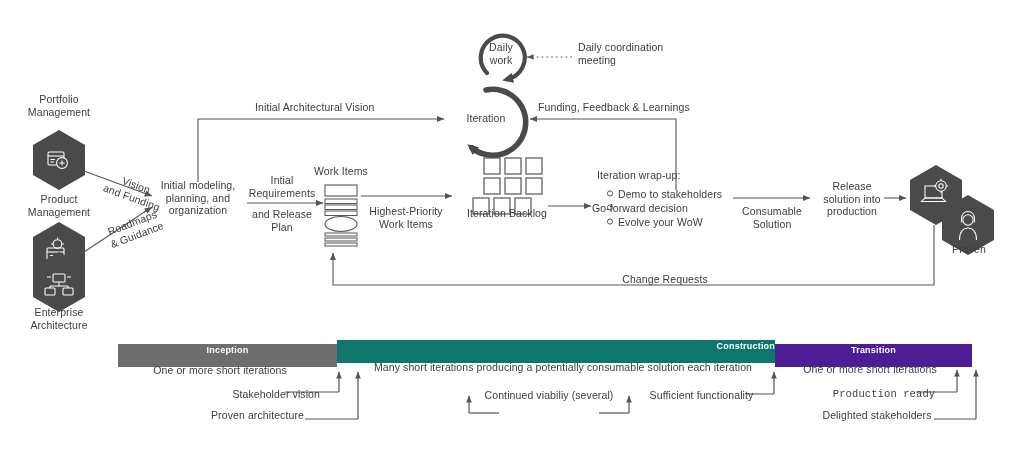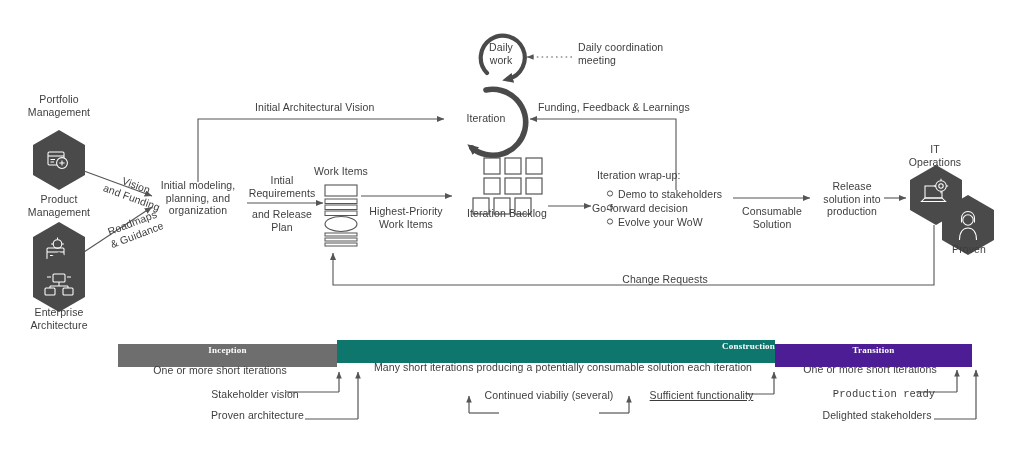--- a/index.html
+++ b/index.html
@@ -7,21 +7,21 @@
     width:1024px;height:465px;position:relative;overflow:hidden;
     font-family:"Liberation Sans","DejaVu Sans",sans-serif;
     color:#3a3a3a;
   }
   #stage{position:absolute;left:0;top:0;width:1024px;height:465px;}
   svg.layer{position:absolute;left:0;top:0;width:1024px;height:465px;overflow:visible;}
   .lbl{position:absolute;font-size:10.5px;line-height:12.5px;color:#3d3d3d;
        text-align:center;white-space:pre-line;letter-spacing:.1px;}
   .lbl.left{text-align:left;}
   .phase{position:absolute;height:23px;color:#fff;font-size:9px;font-weight:bold;
-         text-align:center;line-height:13px;letter-spacing:.2px;font-family:Liberation Serif, serif;}
+         text-align:center;line-height:13px;letter-spacing:.2px;}
   .rot{transform-origin:left top;}
 </style>
 </head>
 <body>
 
 <div id="stage">
 
   <svg class="layer" viewBox="0 0 1024 465">
     <defs>
       <marker id="ah" markerWidth="9" markerHeight="9" refX="7.4" refY="3.2" orient="auto" markerUnits="userSpaceOnUse">
@@ -201,35 +201,33 @@
   <div class="lbl left" style="left:618px;top:188px;width:160px;">Demo to stakeholders</div>
   <div class="lbl left" style="left:592px;top:202px;width:160px;">Go-forward decision</div>
   <div class="lbl left" style="left:618px;top:216px;width:160px;">Evolve your WoW</div>
 
   <div class="lbl" style="left:729px;top:205px;width:86px;text-align:center;">Consumable
 Solution</div>
   <div class="lbl" style="left:812px;top:180px;width:80px;">Release
 solution into
 production</div>
 
-  <div class="lbl" style="left:895px;top:143px;width:80px;">IT
-Operations</div>
   <div class="lbl" style="left:938px;top:243px;width:62px;">Proven</div>
 
   <div class="lbl" style="left:600px;top:273px;width:130px;">Change Requests</div>
 
   <div class="phase" style="left:118px;top:344px;width:219px;background:#6e6e6e;">Inception</div>
   <div class="phase" style="left:337px;top:340px;width:438px;background:#0f766e;text-align:right;">Construction</div>
   <div class="phase" style="left:775px;top:344px;width:197px;background:#4c1d95;">Transition</div>
 
   <div class="lbl" style="left:130px;top:364px;width:180px;">One or more short iterations</div>
-  <div class="lbl" style="left:190px;top:388px;width:130px;">Stakeholder vision</div>
+  <div class="lbl" style="left:190px;top:388px;width:130px;text-align:right;">Stakeholder vision</div>
   <div class="lbl" style="left:190px;top:409px;width:135px;">Proven architecture</div>
 
   <div class="lbl" style="left:358px;top:361px;width:410px;">Many short iterations producing a potentially consumable solution each iteration</div>
   <div class="lbl" style="left:474px;top:389px;width:150px;">Continued viabiliy (several)</div>
-  <div class="lbl" style="left:634px;top:389px;width:135px;text-decoration:underline;">Sufficient functionality</div>
+  <div class="lbl" style="left:634px;top:389px;width:135px;">Sufficient functionality</div>
 
   <div class="lbl" style="left:790px;top:363px;width:160px;">One or more short iterations</div>
   <div class="lbl" style="left:824px;top:388px;width:120px;font-family:Liberation Mono, monospace;">Production ready</div>
   <div class="lbl" style="left:806px;top:409px;width:142px;">Delighted stakeholders</div>
 
 </div>
 
 </body></html>

